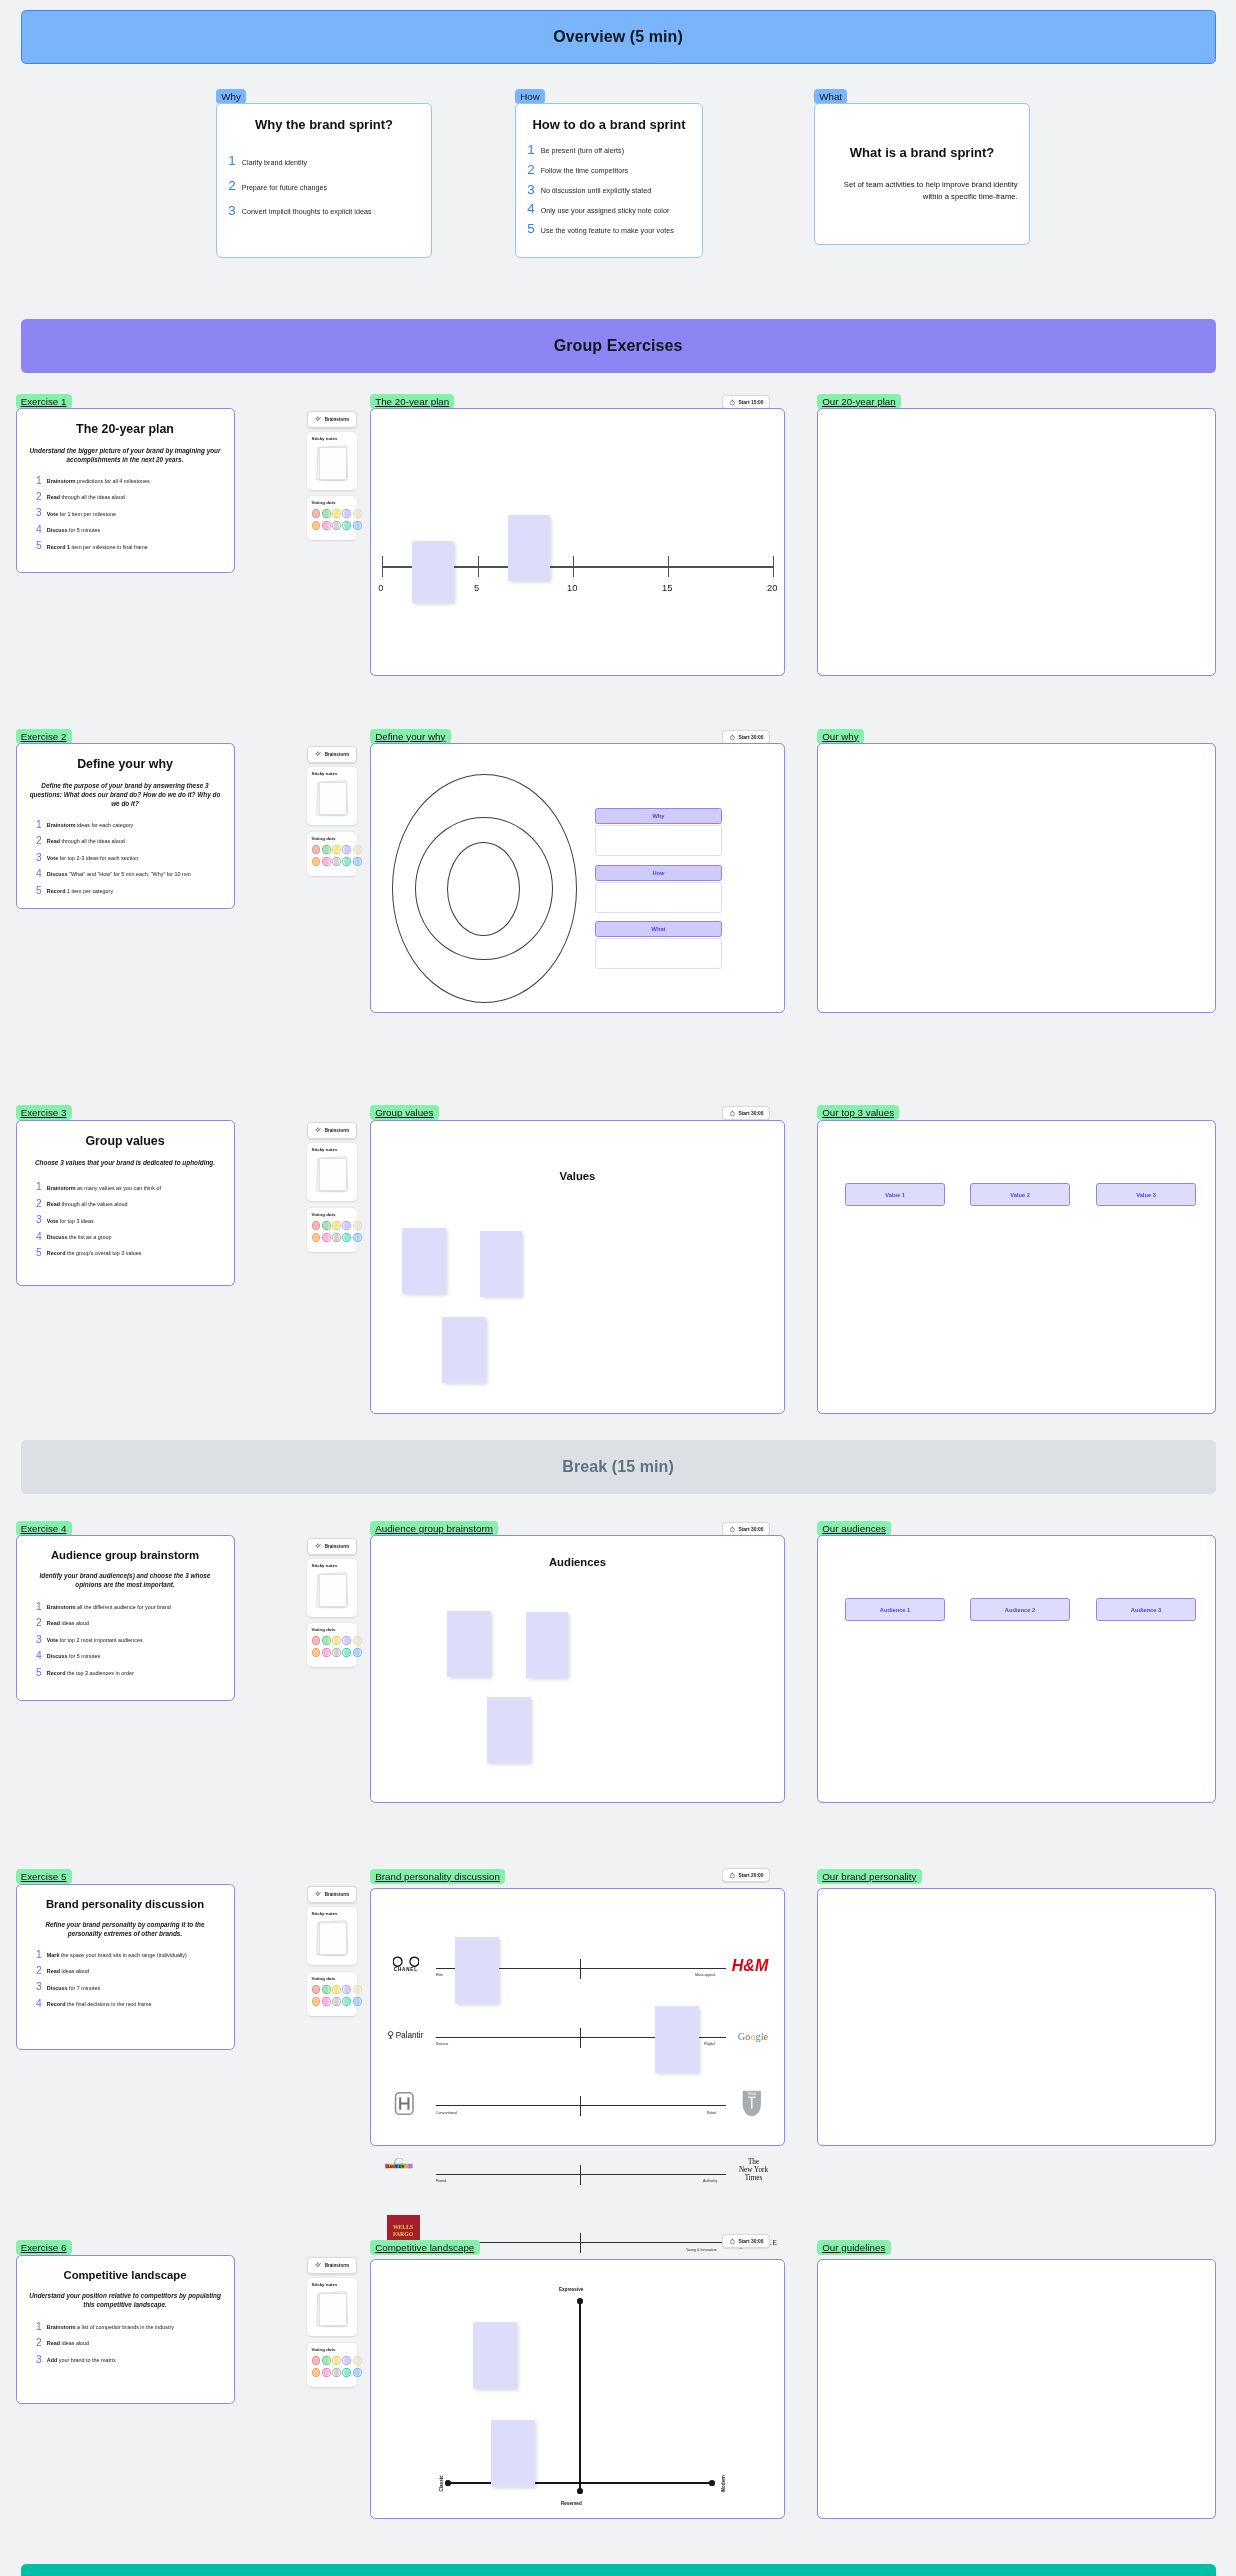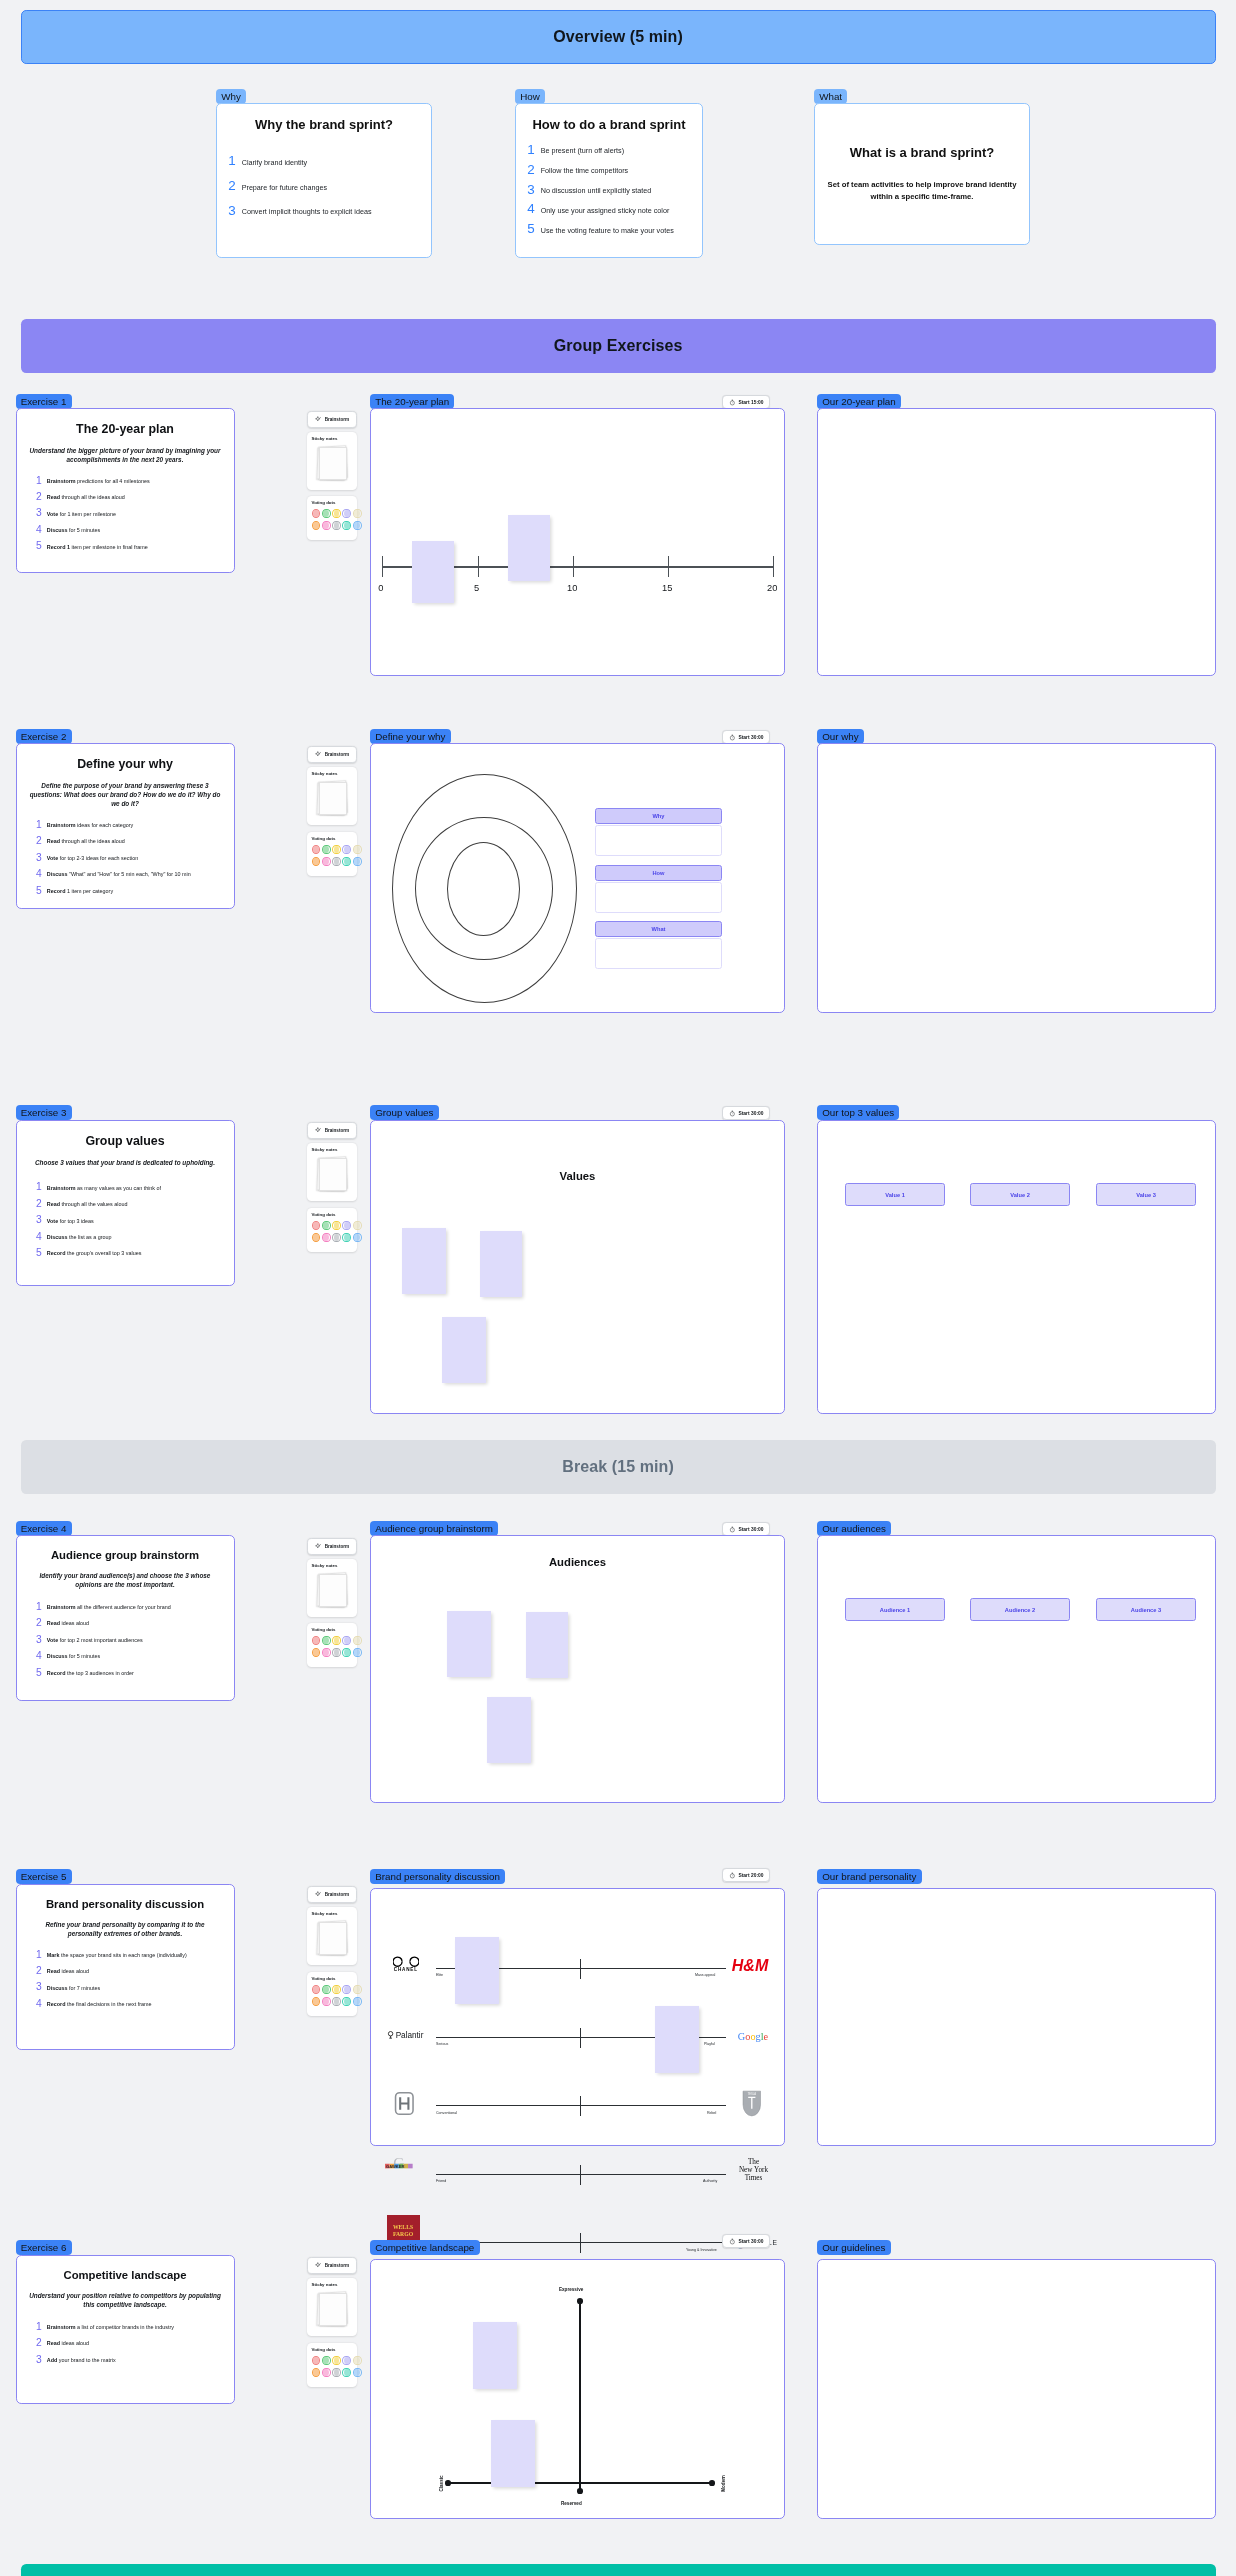--- a/index.html
+++ b/index.html
@@ -21,33 +21,33 @@
   .banner.group    { background:#8b86f3; }
   .banner.brk      { background:#dcdfe4; color:#62707f; }
   .banner.closing  { background:#00bfa6; }
 
   
   .tag {
     position:absolute; border-radius:4.1px; padding:2.6px 5.2px 3.1px;
     font-size:9.8px; color:#101418; font-weight:400; white-space:nowrap; line-height:1;
   }
   .tag.blue   { background:#7ab5fc; }
-  .tag.purple { background:#3b82f6; }
+  .tag.purple { background:#86efac;text-decoration:underline; }
 
   
   .ovcard {
     position:absolute; background:#fff; border:1px solid #93c5fd;
     border-radius:5.2px; padding:13.4px 11.3px;
   }
   .ovcard h3 { font-size:13px; font-weight:700; text-align:center; color:#111; }
   .ovlist { margin-top:23px; }
   .ovrow { display:flex; align-items:flex-start; gap:4.6px; margin-bottom:12px; }
   .ovnum { color:#2f80ff; font-size:13.4px; font-weight:400; line-height:.95; width:8.8px; flex:none; }
   .ovtxt { font-size:7.2px; color:#1b1f24; line-height:1.25; padding-top:2.6px; }
-  .ovbody { font-size:7.7px; font-weight:700; text-align:center; line-height:1.55; margin-top:18.5px; color:#111; }
+  .ovbody { font-size:7.7px; font-weight:400; text-align:right; line-height:1.55; margin-top:18.5px; color:#111; }
 
   
   .excard {
     position:absolute; background:#fff; border:1px solid #8b86f3;
     border-radius:5.2px; padding:13.4px 12.4px; width:219px;
   }
   .excard h3 { font-size:12.4px; font-weight:700; text-align:center; color:#0f1114; }
   .exsub {
     font-size:6.4px; font-style:italic; font-weight:700; text-align:center;
     line-height:1.45; margin-top:9.3px; color:#16191d;

